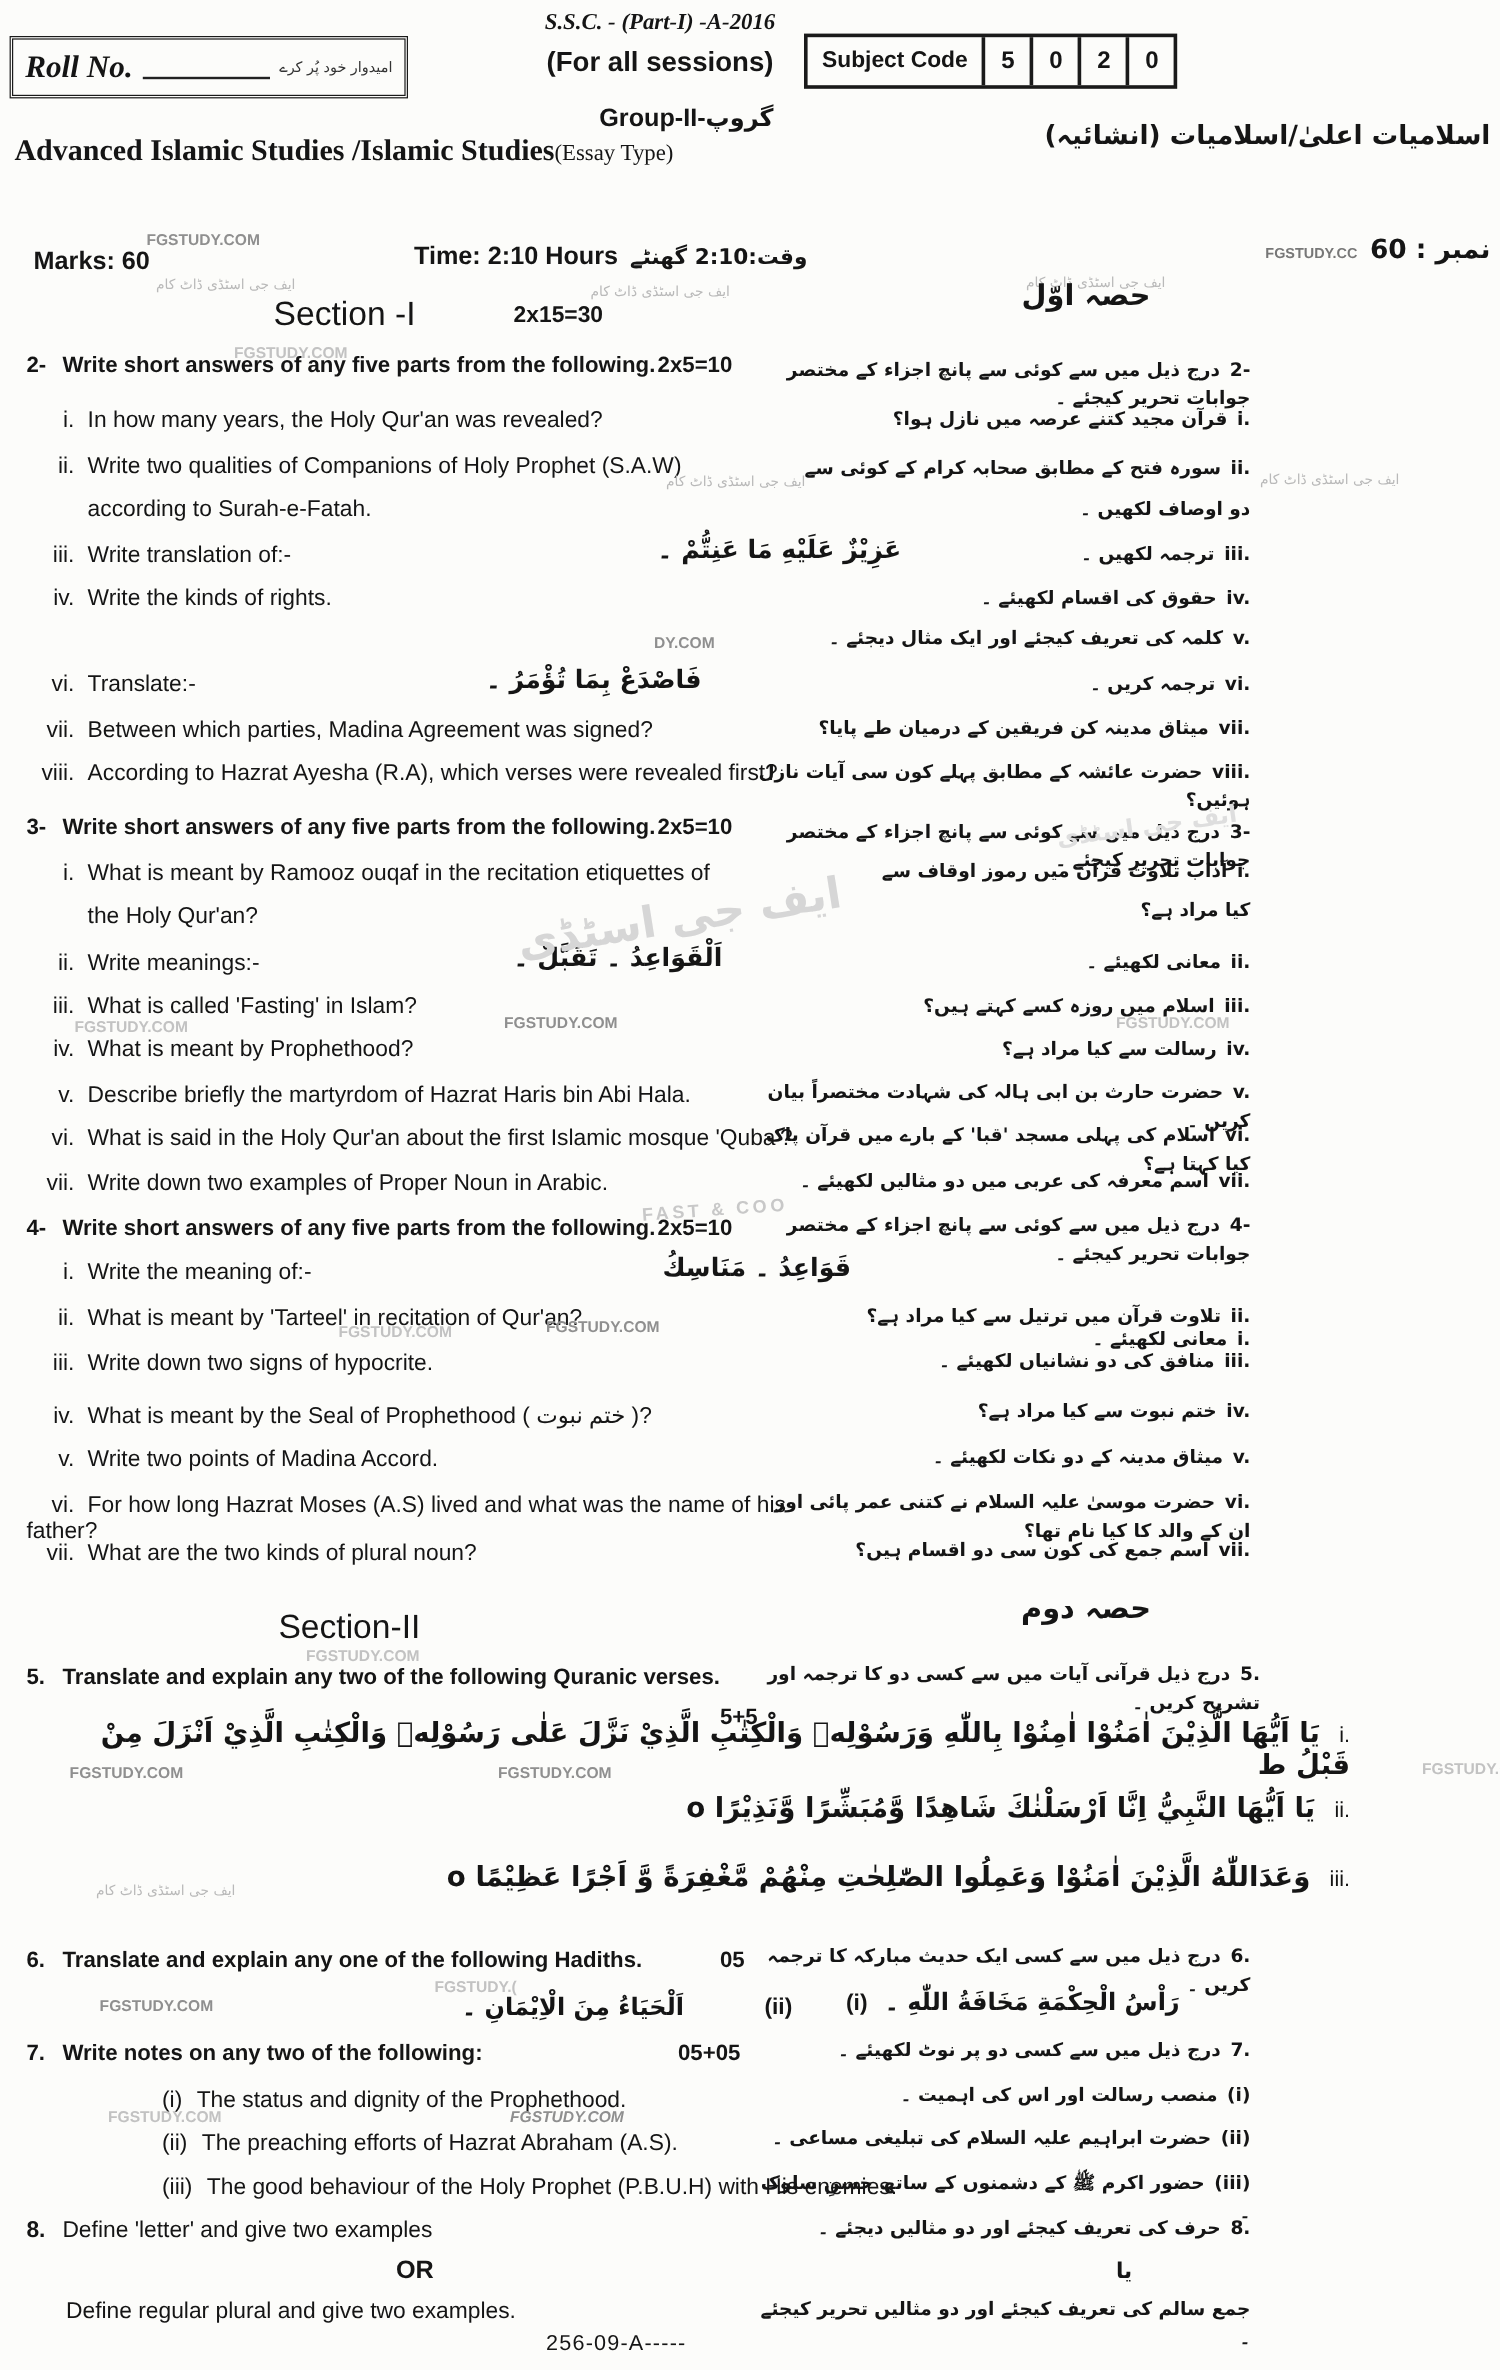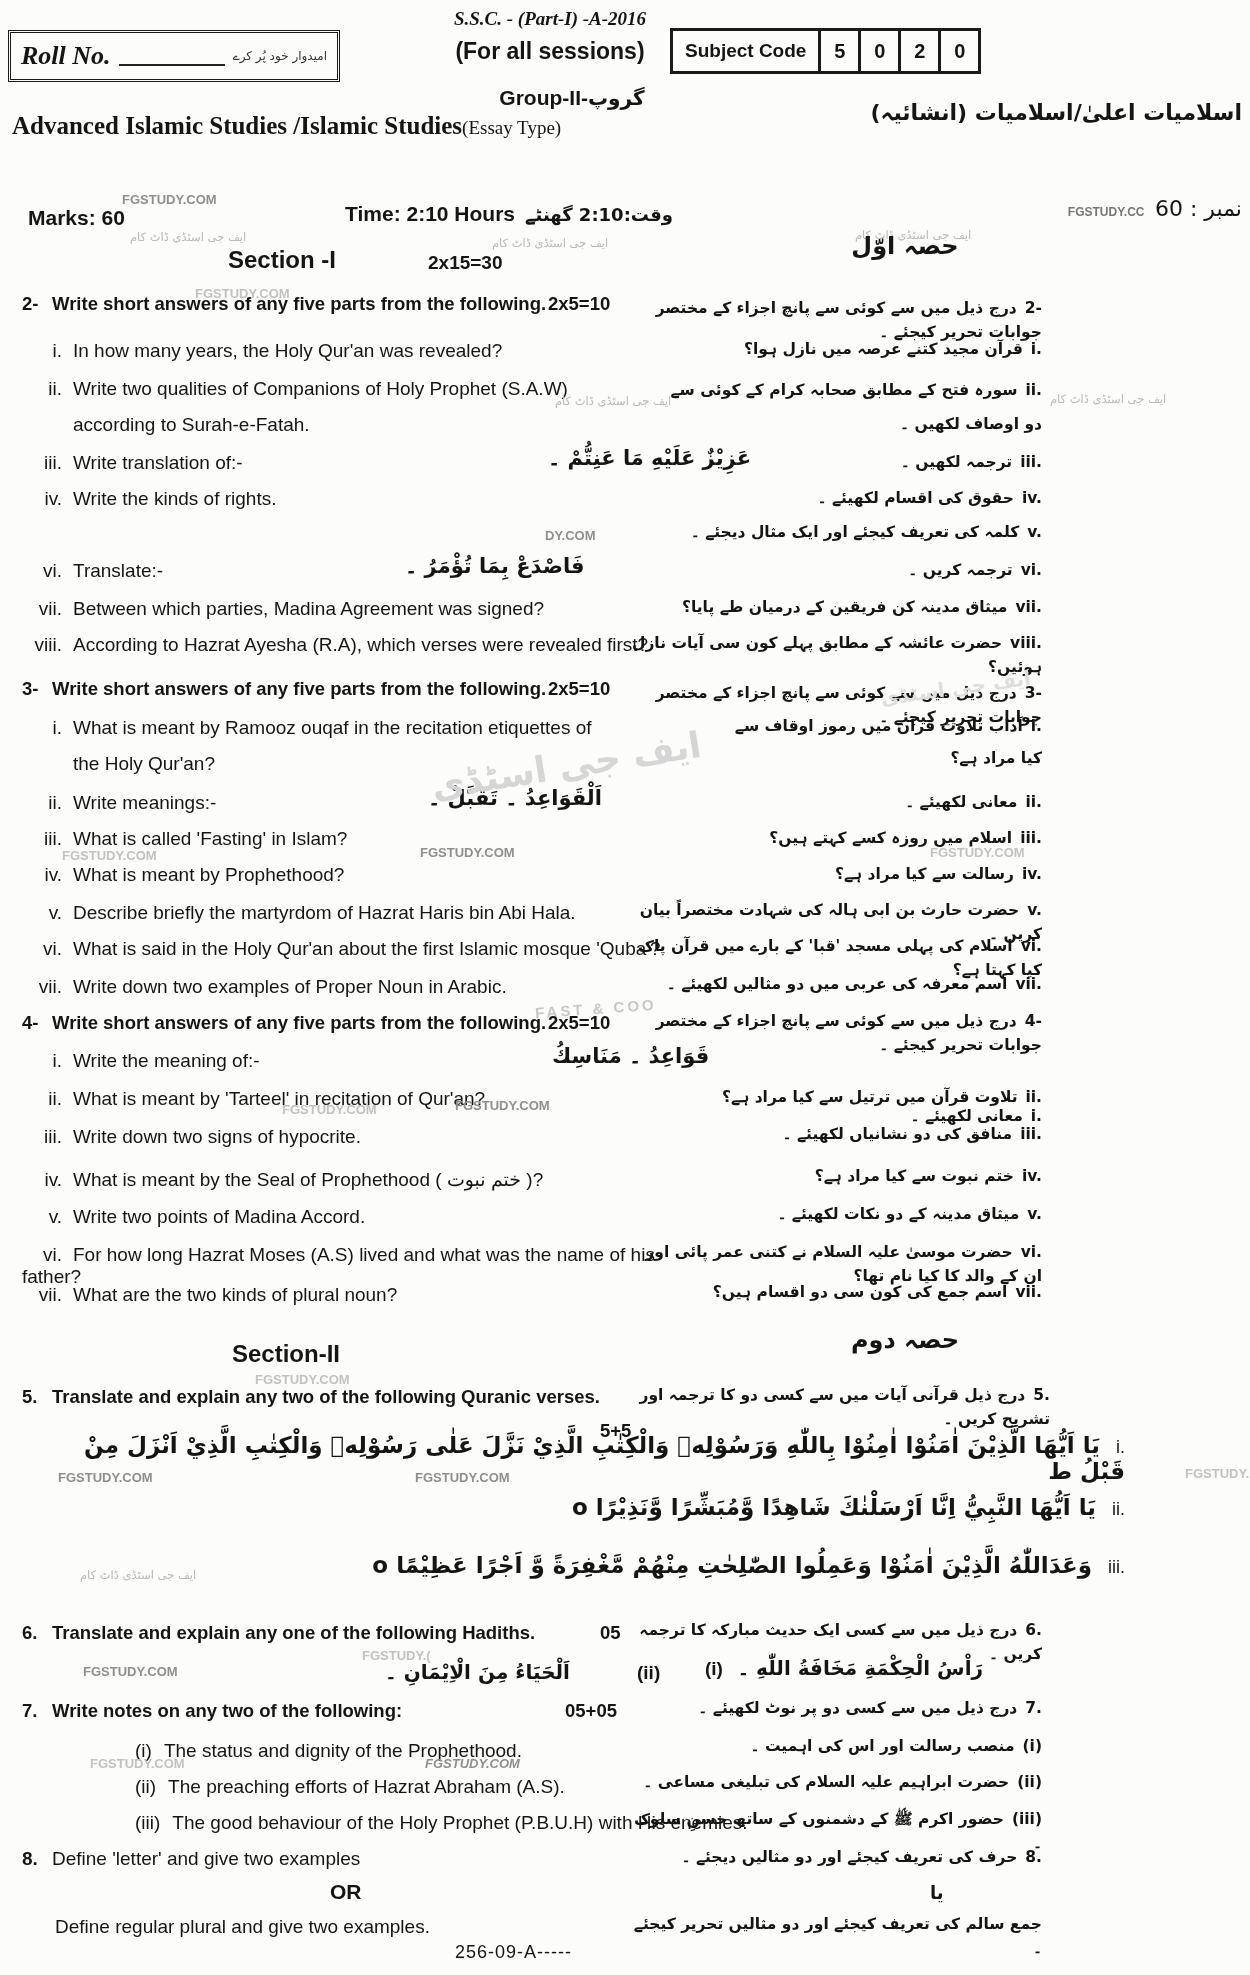--- a/index.html
+++ b/index.html
@@ -24,22 +24,22 @@
   .titleEn .main{font-family:"Liberation Serif",serif;font-weight:bold;font-size:25px;}
   .titleEn .suff{font-family:"Liberation Serif",serif;font-size:19px;}
   .ur{font-family:"DejaVu Sans",sans-serif;direction:rtl;}
   .titleUr{left:840px;top:100px;width:402px;text-align:right;font-size:22px;font-weight:bold;}
   .marks{left:28px;top:206px;font-weight:bold;font-size:21px;}
   .timeline{left:345px;top:202px;display:flex;gap:10px;align-items:baseline;}
   .timeEn{font-weight:bold;font-size:21px;}
   .timeUr{font-weight:bold;font-size:18px;}
   .marksUr{left:900px;top:196px;width:342px;text-align:right;}
   .marksUr .cc{color:#777;font-size:12px;font-weight:bold;margin-right:6px;}
-  .marksUr .nu{font-size:22px;font-weight:normal;}
-  .secTitle{font-weight:bold;font-size:24px;}
+  .marksUr .nu{font-size:22px;font-weight:bold;}
+  .secTitle{font-weight:normal;font-size:28px;}
   .secMarks{font-weight:bold;font-size:19px;}
   .secUr{width:170px;text-align:center;font-size:24px;font-weight:bold;}
   
   .qhead{left:22px;font-weight:bold;font-size:18.5px;}
   .qhead .qn{display:inline-block;width:30px;}
   .formula{font-weight:bold;font-size:18.5px;}
   .en-item{left:22px;font-size:19px;max-width:640px;}
   .rn{display:inline-block;width:40px;text-align:right;margin-right:11px;}
   .l2{margin-top:14px;margin-left:51px;}
   .ur-line{left:630px;width:412px;text-align:right;font-size:15.5px;font-weight:bold;

